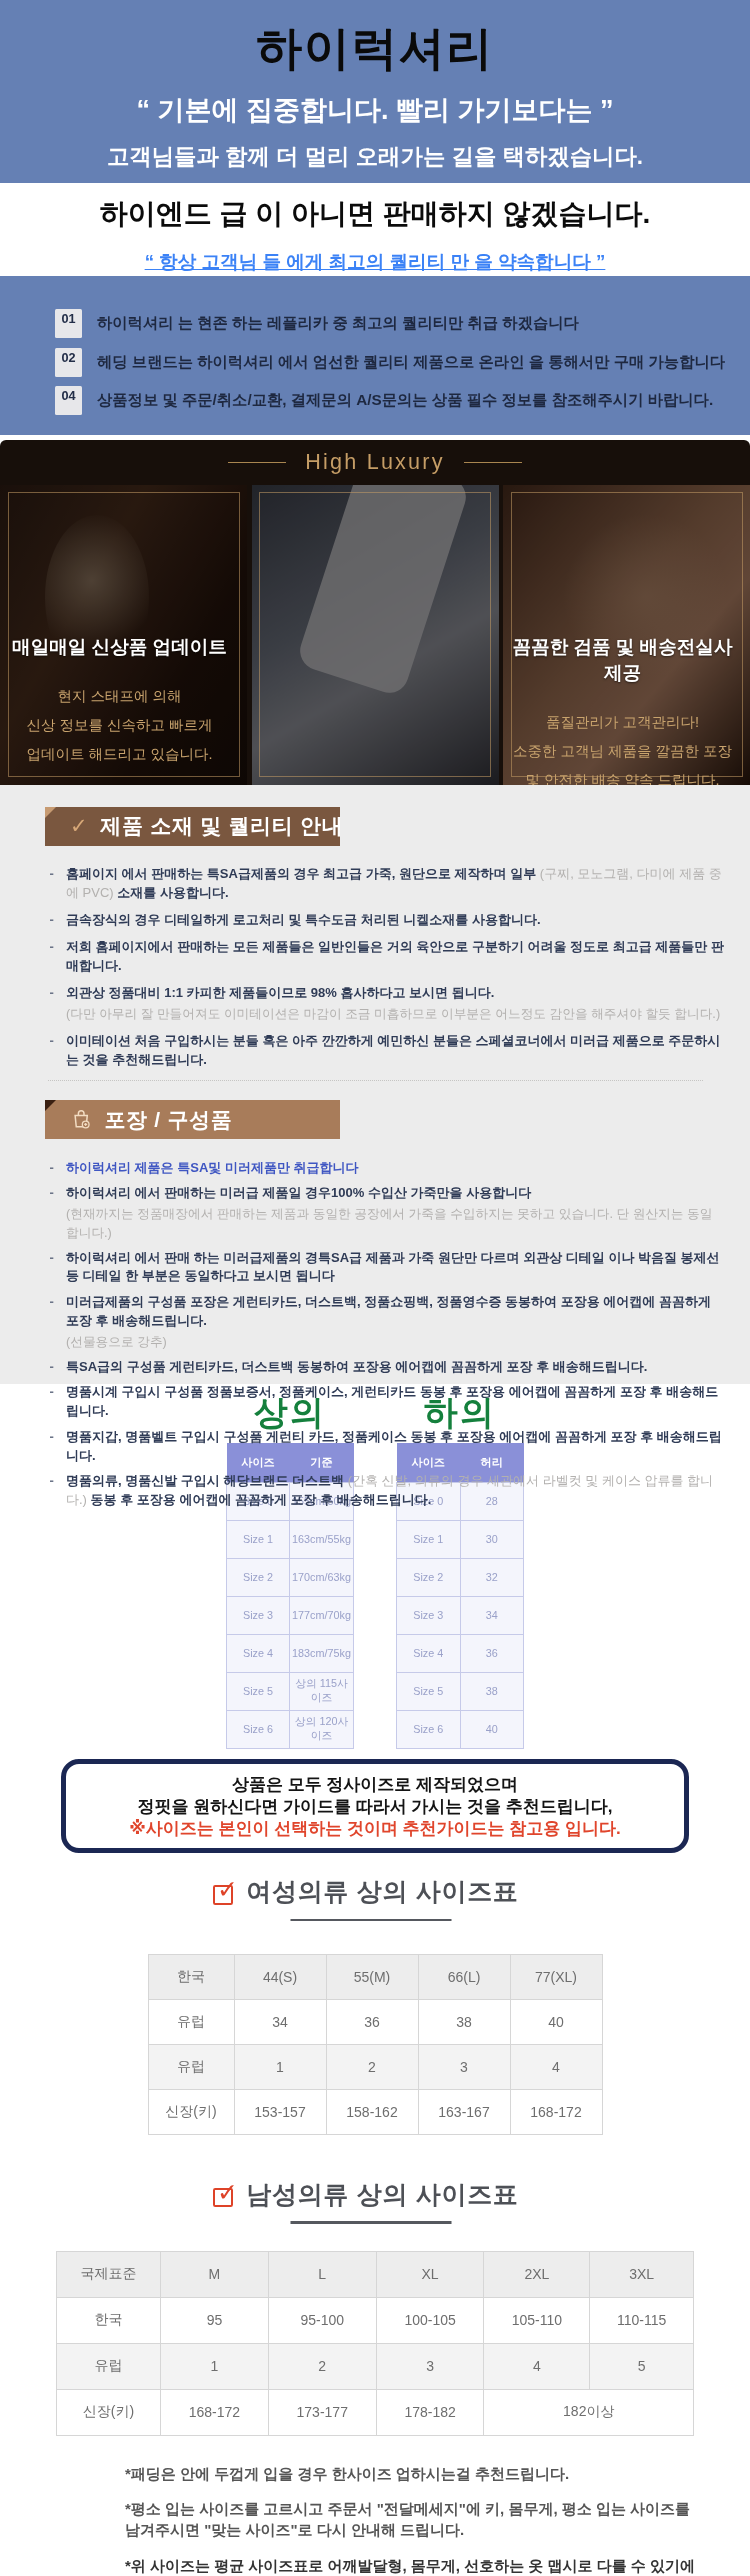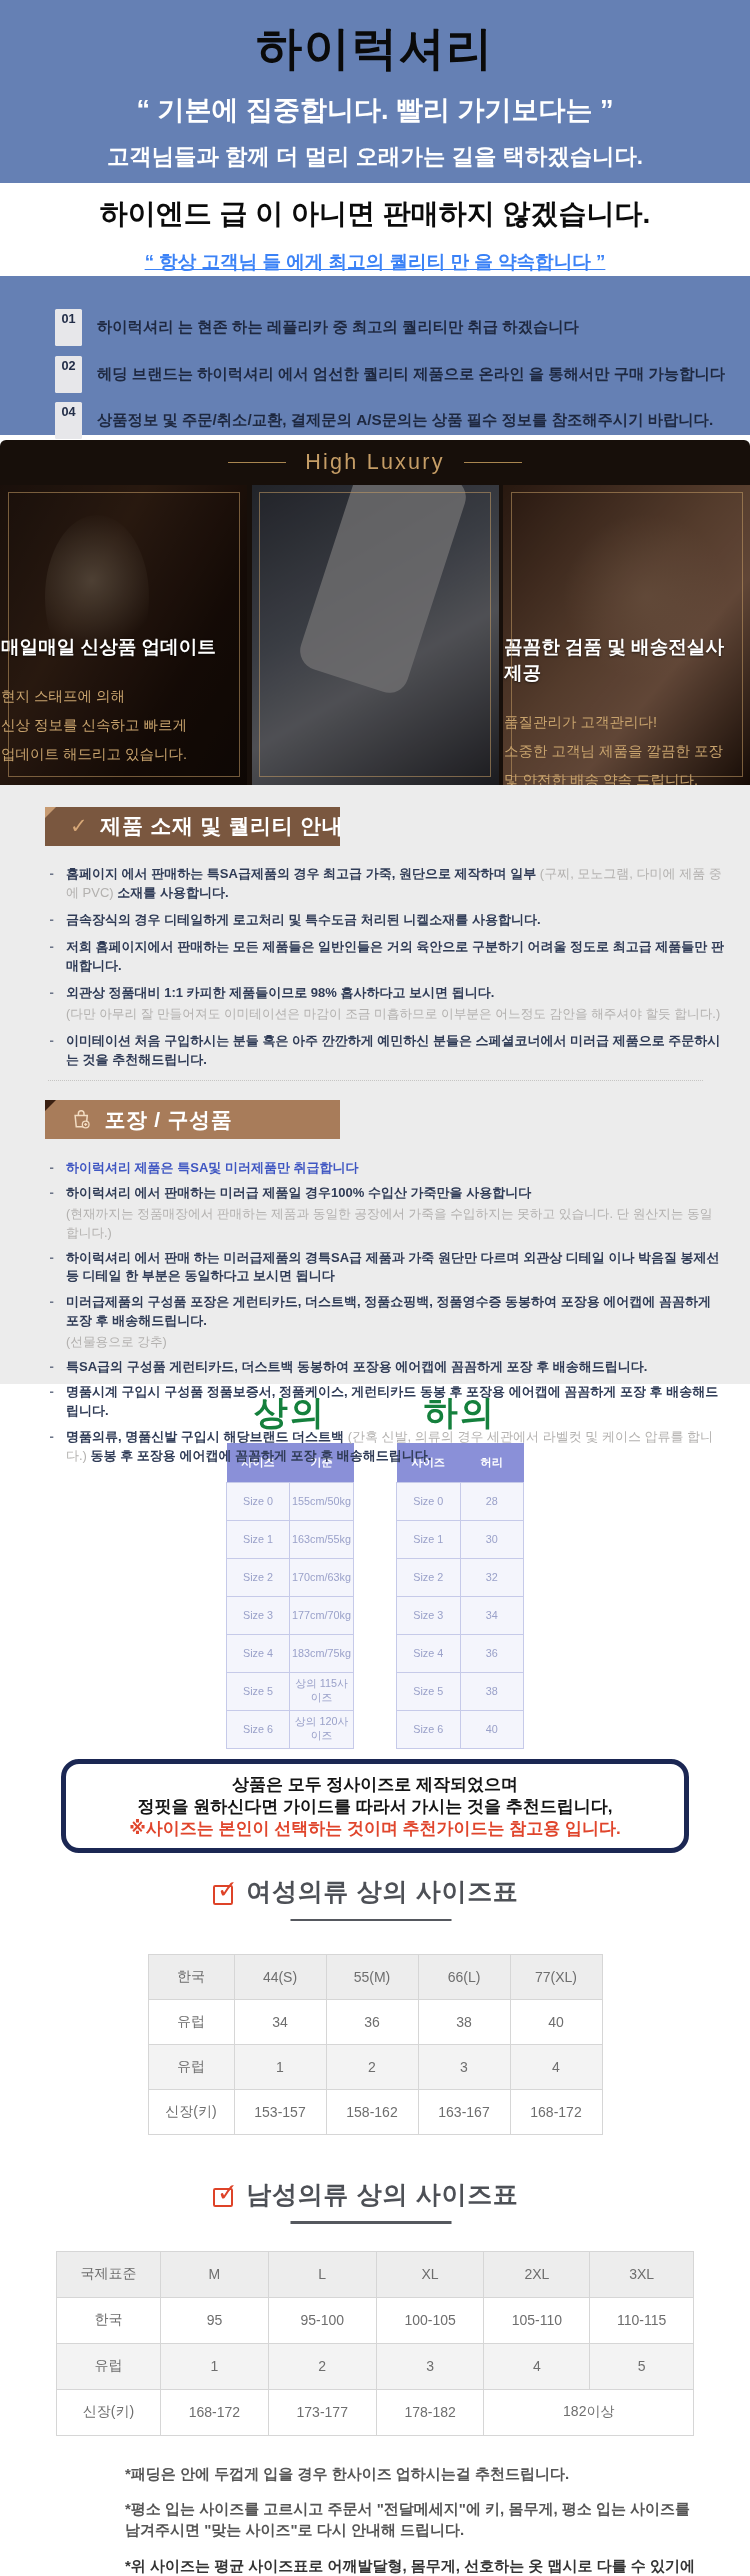--- a/index.html
+++ b/index.html
@@ -17,21 +17,21 @@
   .hero .q2 { margin:0; font-size:22.4px; font-weight:700; color:#fff; }
 
   
   .promise { height:93px; background:#fff; text-align:center; padding-top:12px; }
   .promise h2 { margin:0 0 12px; font-size:28px; font-weight:800; color:#0b0b0b; }
   .promise p { margin:16px; font-size:18.6px; font-weight:700; color:#3b82f6;text-decoration:underline; }
 
   
   .nlist { height:159px; background:#6580b4; padding:33px 0 0 55px; }
   .nrow { display:flex; align-items:center; margin-bottom:9.7px; }
-  .chip { flex:0 0 27px; height:37px; background:#e7e7ea; color:#232e48; font-size:12.7px;
+  .chip { flex:0 0 27px; height:29px; background:#e7e7ea; color:#232e48; font-size:12.7px;
           font-weight:700; text-align:center; line-height:21px; border-radius:1.5px; margin-right:15px; }
   .ntext { font-size:15.3px; font-weight:700; color:#1e2840; }
 
   .gap6 { height:4.5px; background:#fff; }
 
   
   .dark { height:345px; background:#170f0a;border-radius:6px; }
   .lux-title { height:45px; display:flex; align-items:center; justify-content:center; gap:19.4px;
                color:#c59d66; font-size:21.6px; letter-spacing:2.2px; }
   .hl-line { width:58px; height:0.7px; background:#a98650; }
@@ -41,21 +41,21 @@
   .panel .shade { position:absolute; inset:0; background:rgba(10,6,3,.52); z-index:1; }
   .p1 { background:linear-gradient(120deg,#2b1b12 0%,#4a2e1d 35%,#201009 70%,#120a06 100%); }
   .p2 { background:linear-gradient(150deg,#3c4452 0%,#707a8a 40%,#9aa0ab 60%,#2f333d 100%); }
   .p3 { background:linear-gradient(130deg,#4a2d1e 0%,#a57658 45%,#c08d6f 65%,#241208 100%); }
   .pearl { position:absolute; left:45px; top:30px; width:104px; height:164px; border-radius:50%;
            background:radial-gradient(circle at 45% 40%, rgba(228,208,178,.5), rgba(228,208,178,0) 60%); }
   .phone { position:absolute; left:75px; top:-22.4px; width:112px; height:224px; border-radius:19.4px;
            background:#dfe1e6; transform:rotate(18deg); opacity:.8; }
   .hands { position:absolute; right:15px; top:22.4px; width:179px; height:179px; border-radius:50%;
            background:radial-gradient(circle, rgba(222,176,142,.45), rgba(222,176,142,0) 65%); }
-  .ptext { position:absolute; left:1px; right:9px; top:149px; z-index:2; }
+  .ptext { position:absolute; left:1px; right:9px; top:149px; z-index:2; text-align:center; }
   .ptext h3 { margin:0 0 22.4px; font-size:18.6px; font-weight:800; color:#fff; text-shadow:0 0.7px 2.2px rgba(0,0,0,.6); }
   .ptext p { margin:0; font-size:14.5px; color:#c8a36d; line-height:2.0; }
 
   
   .grayzone { height:599px; background:#ececec; padding-top:22.4px; }
   .shead { width:295px; height:39px; margin-left:45px; position:relative; display:flex;
            align-items:center; padding-left:25px; color:#fff; font-size:21px; font-weight:800;
            letter-spacing:0.7px; }
   .shead1 { background:#7a573f; }
   .shead1::before { content:""; position:absolute; top:0; left:0;
@@ -220,20 +220,21 @@
       <span class="htext">포장 / 구성품</span>
     </div>
 
     <ul class="blist plist">
       <li><span class="bblue">하이럭셔리 제품은 특SA및 미러제품만 취급합니다</span></li>
       <li><span class="bm">하이럭셔리 에서 판매하는 미러급 제품일 경우100% 수입산 가죽만을 사용합니다</span><span class="bnote">(현재까지는 정품매장에서 판매하는 제품과 동일한 공장에서 가죽을 수입하지는 못하고 있습니다. 단 원산지는 동일합니다.)</span></li>
       <li><span class="bm">하이럭셔리 에서 판매 하는 미러급제품의 경특SA급 제품과 가죽 원단만 다르며 외관상 디테일 이나 박음질 봉제선 등 디테일 한 부분은 동일하다고 보시면 됩니다</span></li>
       <li><span class="bm">미러급제품의 구성품 포장은 게런티카드, 더스트백, 정품쇼핑백, 정품영수증 동봉하여 포장용 에어캡에 꼼꼼하게 포장 후 배송해드립니다.</span><span class="bnote">(선물용으로 강추)</span></li>
       <li><span class="bm">특SA급의 구성품 게런티카드, 더스트백 동봉하여 포장용 에어캡에 꼼꼼하게 포장 후 배송해드립니다.</span></li>
       <li><span class="bm">명품시계 구입시 구성품 정품보증서, 정품케이스, 게런티카드 동봉 후 포장용 에어캡에 꼼꼼하게 포장 후 배송해드립니다.</span></li>
+      <li><span class="bm">명품지갑, 명품벨트 구입시 구성품 게런티 카드, 정품케이스 동봉 후 포장용 에어캡에 꼼꼼하게 포장 후 배송해드립니다.</span></li>
       <li><span class="bm">명품의류, 명품신발 구입시 해당브랜드 더스트백 </span><span class="bg">(간혹 신발, 의류의 경우 세관에서 라벨컷 및 케이스 압류를 합니다.)</span><span class="bm"> 동봉 후 포장용 에어캡에 꼼꼼하게 포장 후 배송해드립니다.</span></li>
     </ul>
   </section>
 
   <section class="whitezone">
 
     <div class="peri-wrap">
       <div>
         <div class="peri-title">상의</div>
         <table class="peri">

